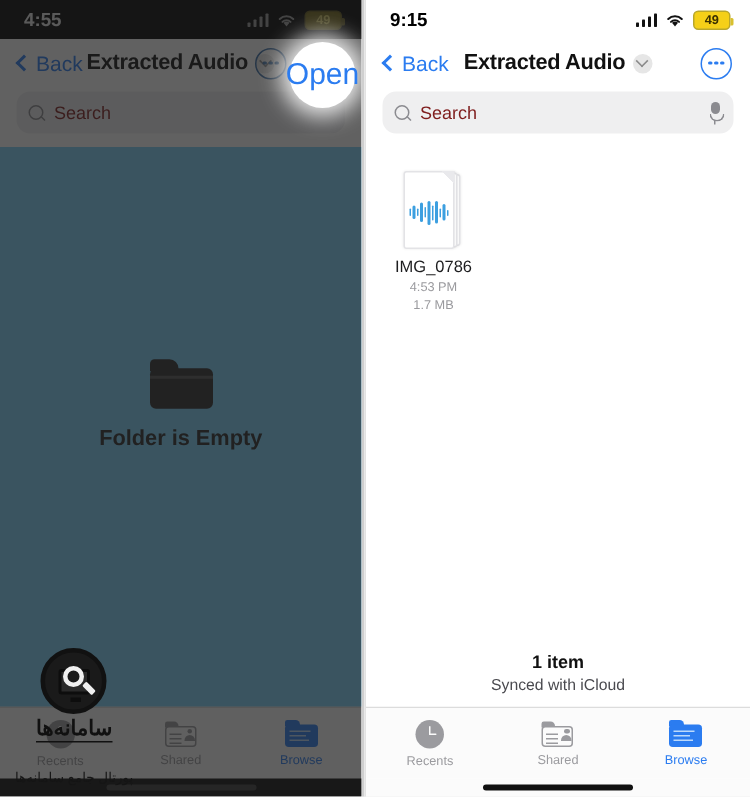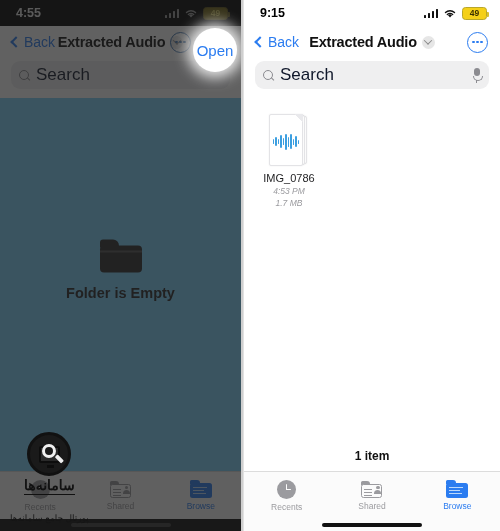--- a/index.html
+++ b/index.html
@@ -137,21 +137,21 @@
   .spotlight {
     position:absolute;
     top:28px; right:4px;
     width:44px; height:44px;
     border-radius:50%;
     background:#ffffff;
     box-shadow:0 0 14px 6px rgba(255,255,255,0.85);
     display:flex; align-items:center; justify-content:center;
     z-index:60;
   }
-  .open-label { color:#2b7cf0; font-size:15px; font-weight:normal; }
+  .open-label { color:#2b7cf0; font-size:20px; font-weight:normal; }
 
   
   .searchwrap { padding:3px 11px 9px; background:#fff; flex:0 0 auto; }
   .searchbar {
     height:28px;
     background:#efeff0;
     border-radius:9px;
     display:flex; align-items:center;
     padding:0 8px;
     gap:6px;
@@ -162,21 +162,21 @@
   }
   .mag:before {
     content:""; position:absolute; left:0; top:0;
     width:8px; height:8px; border:1.4px solid #8b8b90; border-radius:50%;
   }
   .mag:after {
     content:""; position:absolute; left:7.5px; top:7.5px;
     width:4px; height:1.4px; background:#8b8b90;
     transform:rotate(45deg); transform-origin:left center;
   }
-  .search-placeholder { font-size:17px; color:#0f172a; flex:1; }
+  .search-placeholder { font-size:12px; color:#7f1d1d; flex:1; }
   .mic {
     width:9px; height:15px; position:relative; flex:0 0 9px;
   }
   .mic:before {
     content:""; position:absolute; left:1.5px; top:0;
     width:6px; height:8.5px; background:#8b8b90; border-radius:3px;
   }
   .mic:after {
     content:""; position:absolute; left:0.5px; top:8px;
     width:8px; height:4px;
@@ -252,21 +252,21 @@
   .wave {
     position:absolute;
     left:4px; top:19px;
     width:26px; height:17px;
     display:flex; align-items:center; justify-content:center;
     gap:1.3px;
     z-index:4;
   }
   .wave i { display:block; width:1.7px; border-radius:1px; background:#3c9fe0; }
   .file-name { font-size:11px; color:#1d1d1f; text-align:left; line-height:1.25; }
-  .file-meta { font-size:8.5px; color:#9a9a9e; text-align:center; line-height:1.4;font-style:italic; }
+  .file-meta { font-size:8.5px; color:#9a9a9e; text-align:center; line-height:1.4; }
 
   
   .footer-info {
     position:absolute;
     bottom:8px; left:0; right:0;
     text-align:center;
   }
   .item-count { font-size:12px; font-weight:bold; color:#111; }
   .sync-text { font-size:10.5px; color:#4a4a4f; margin-top:3px; }
 
@@ -550,20 +550,21 @@
             </span>
           </span>
           <span class="file-name">IMG_0786</span>
           <span class="file-meta">4:53 PM</span>
           <span class="file-meta">1.7 MB</span>
         </div>
       </div>
 
       <div class="footer-info">
         <div class="item-count">1 item</div>
+        <div class="sync-text">Synced with iCloud</div>
       </div>
 
     </div>
 
     <div class="tabbar">
       <div class="tab">
         <span class="clock-ic"></span>
         <span class="lbl">Recents</span>
       </div>
       <div class="tab">

